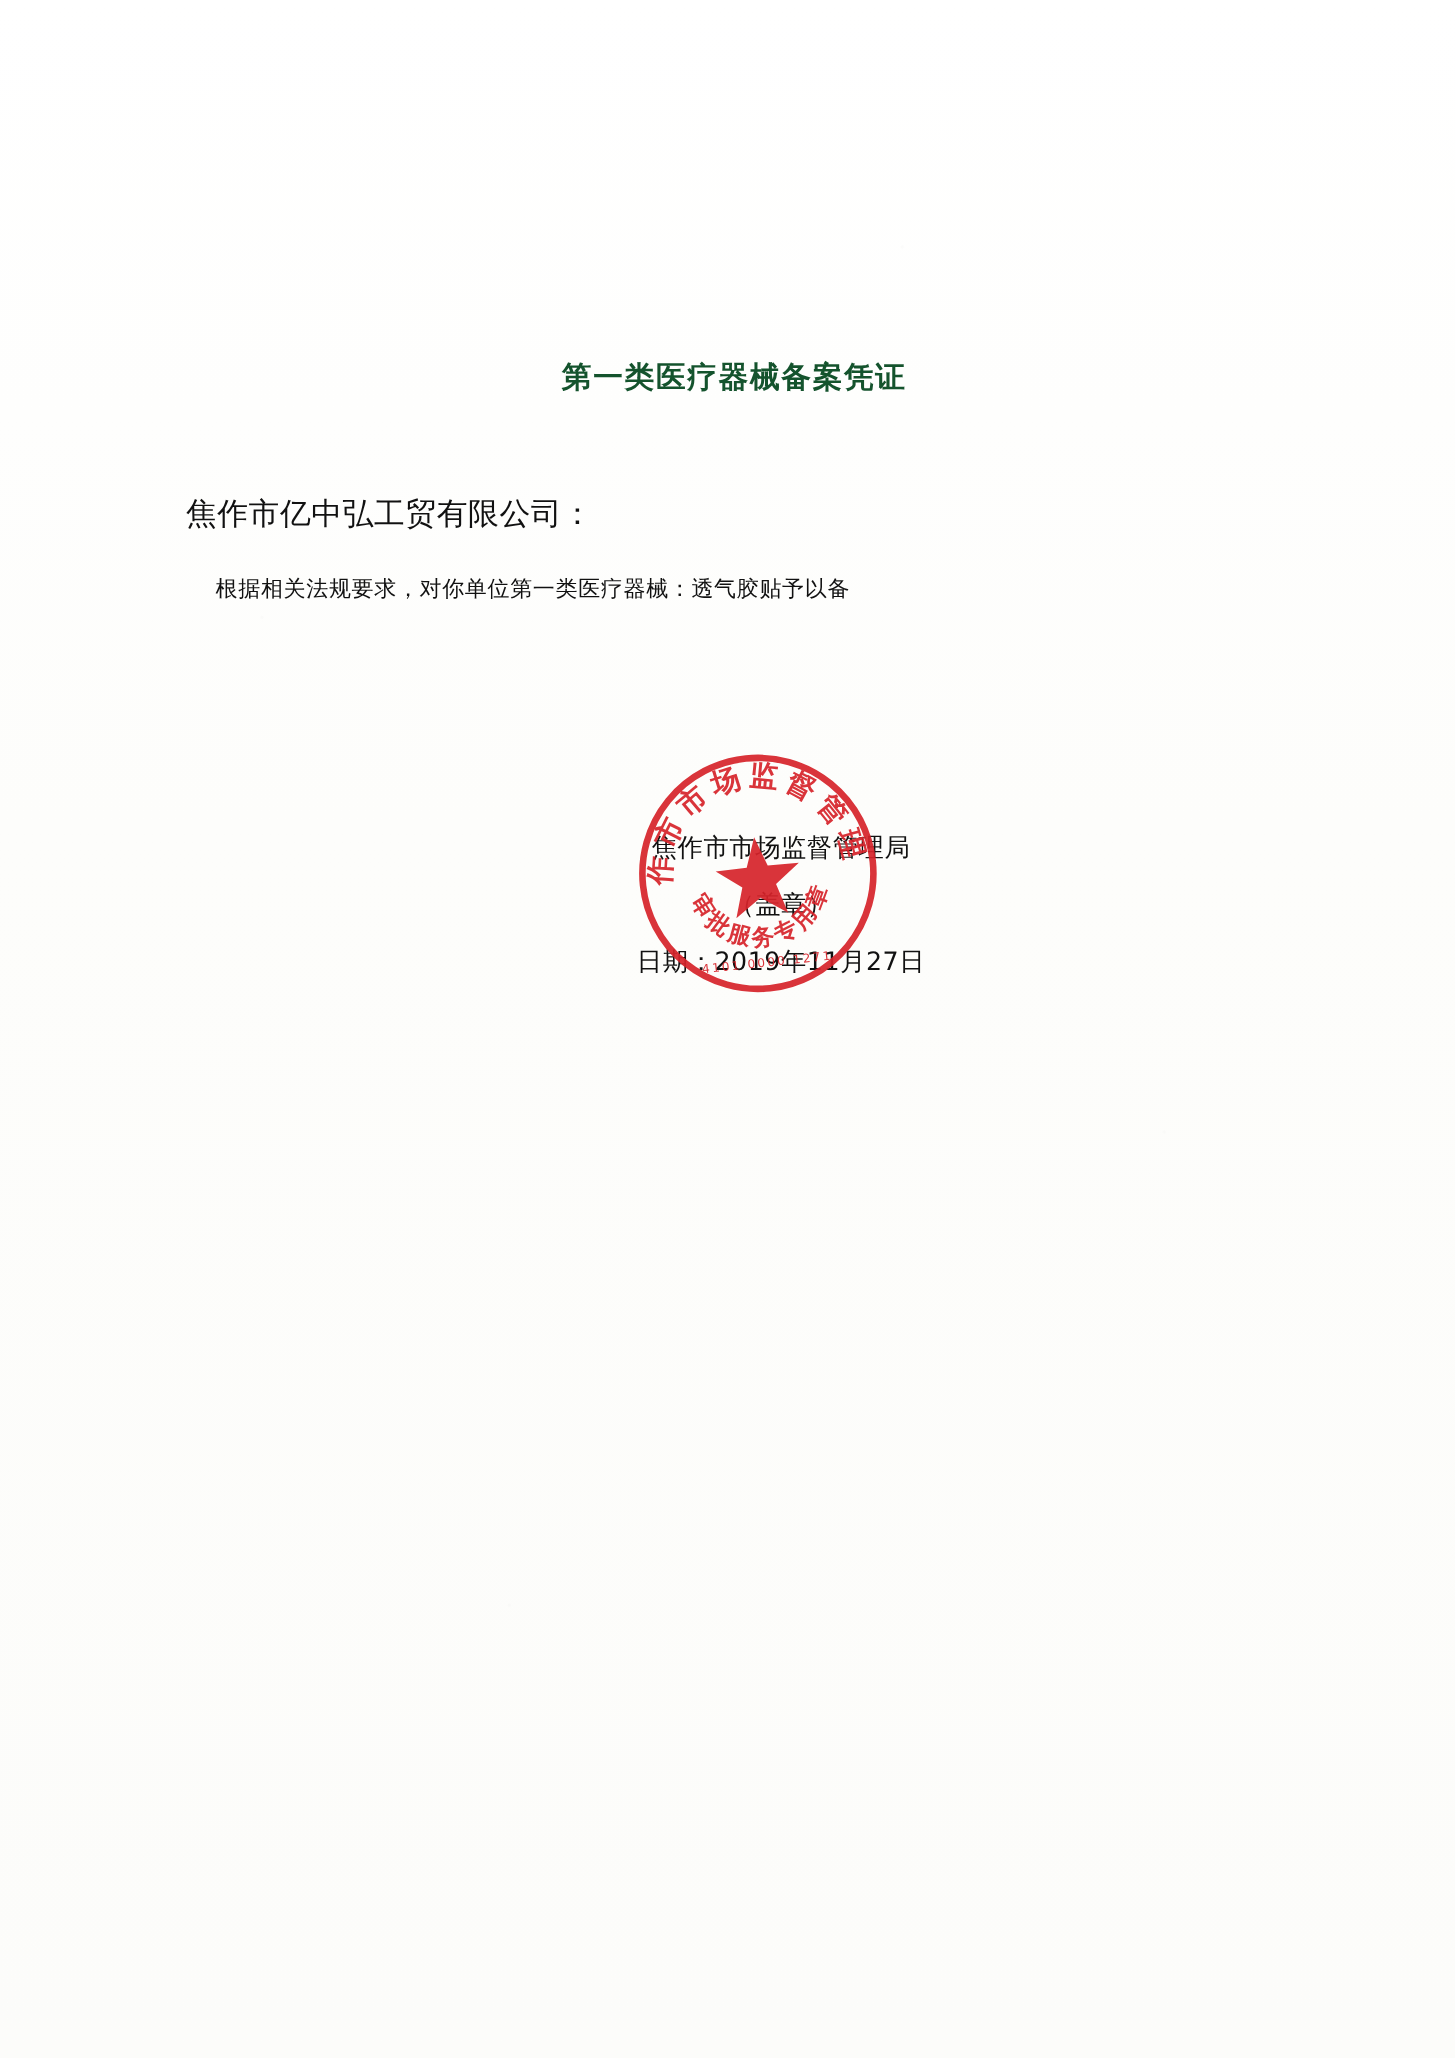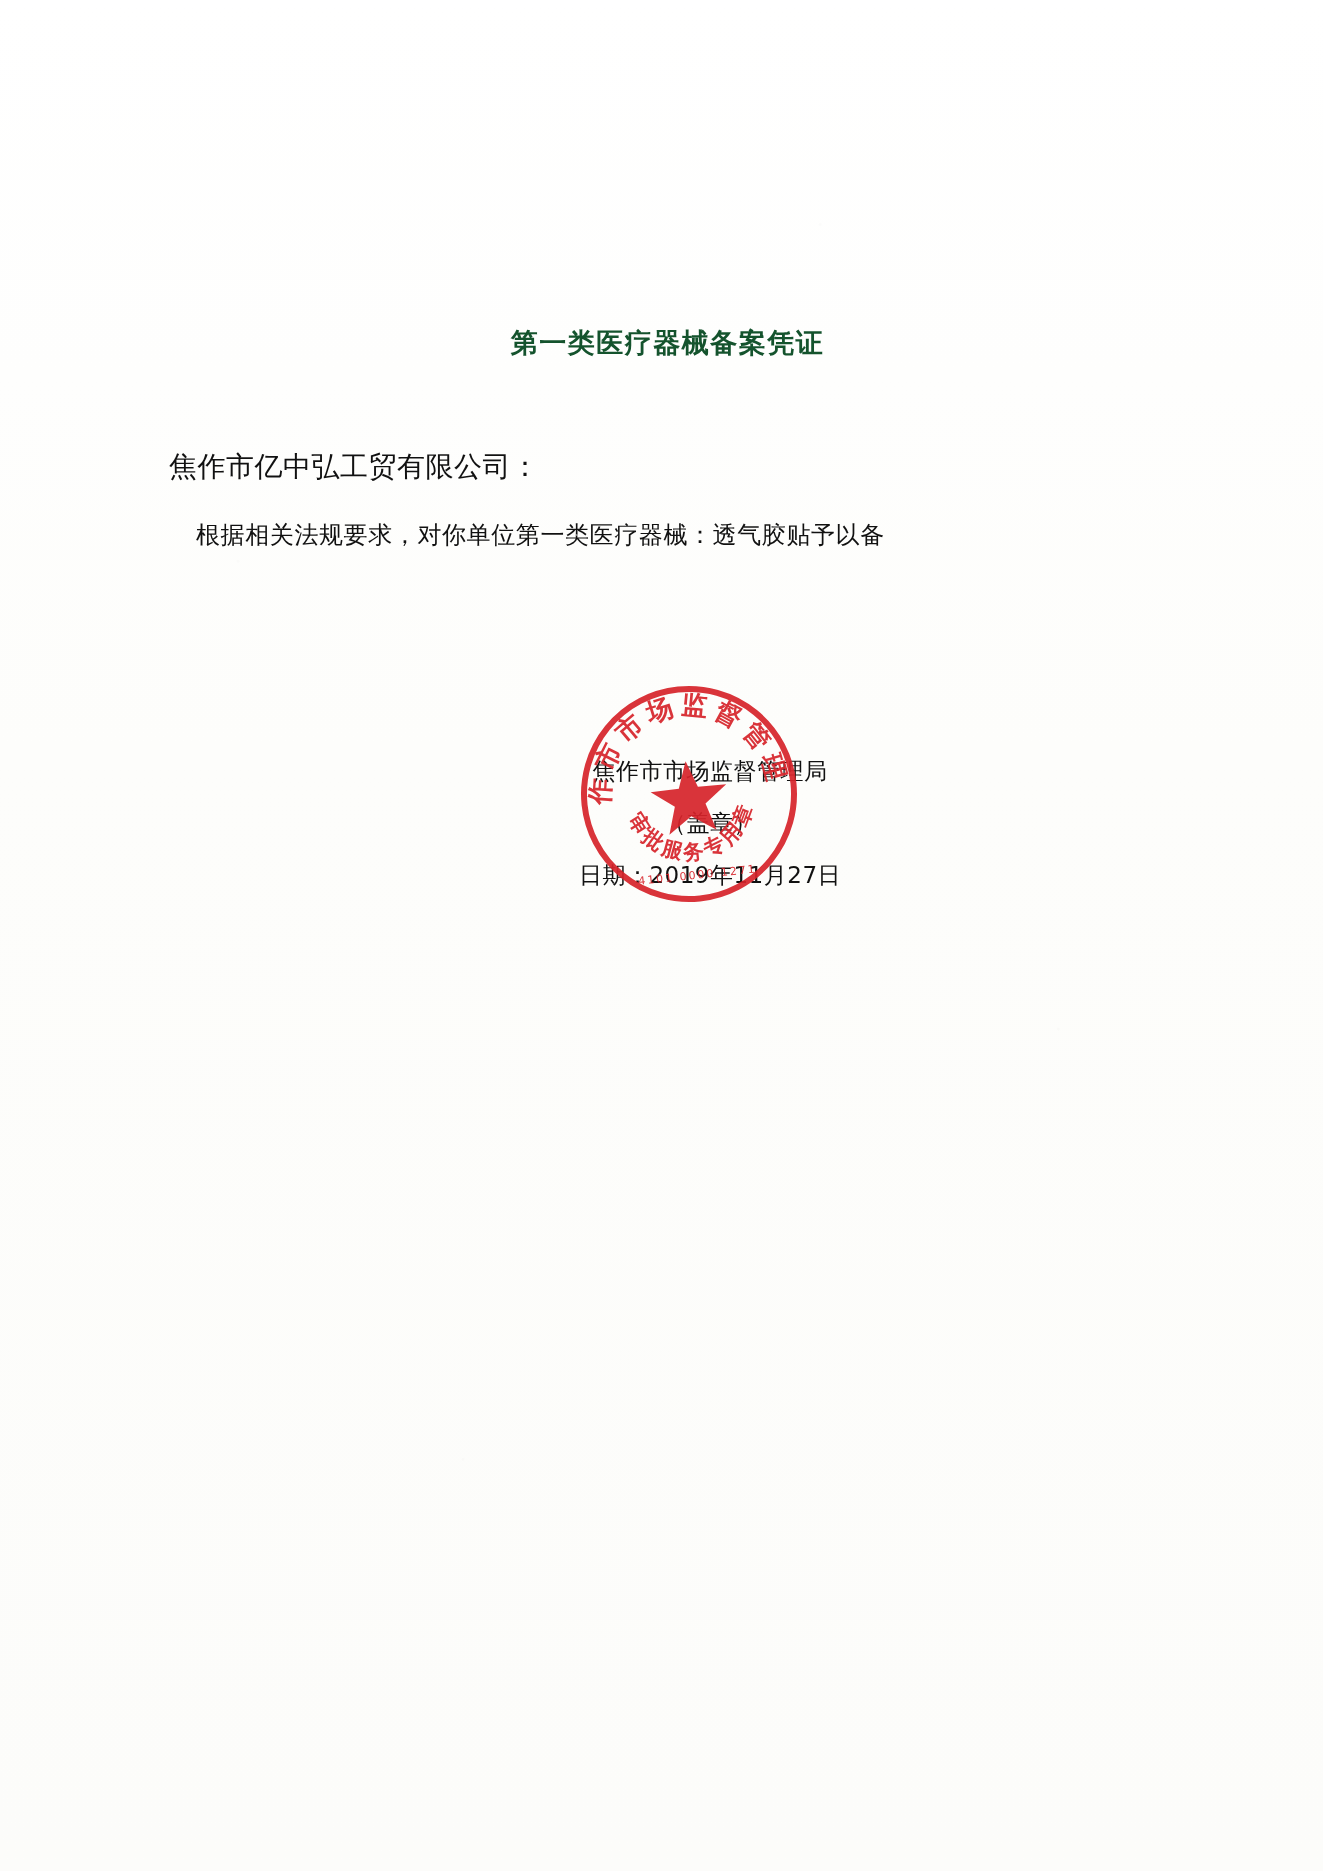--- a/index.html
+++ b/index.html
@@ -49,21 +49,21 @@
     font-size: 28px;
     letter-spacing: 0.5px;
     color: #111;
     margin-left: 25px;
   }
   .body-text {
     position: absolute;
     left: 144px;
     top: 512px;
     width: 920px;
-    font-size: 24px;
+    font-size: 20px;
     line-height: 46px;
     letter-spacing: 0.6px;
     color: #111;
     text-align: justify;
   }
   .body-text .indent {
     display: inline-block;
     width: 52px;
   }
   .signature-block {

